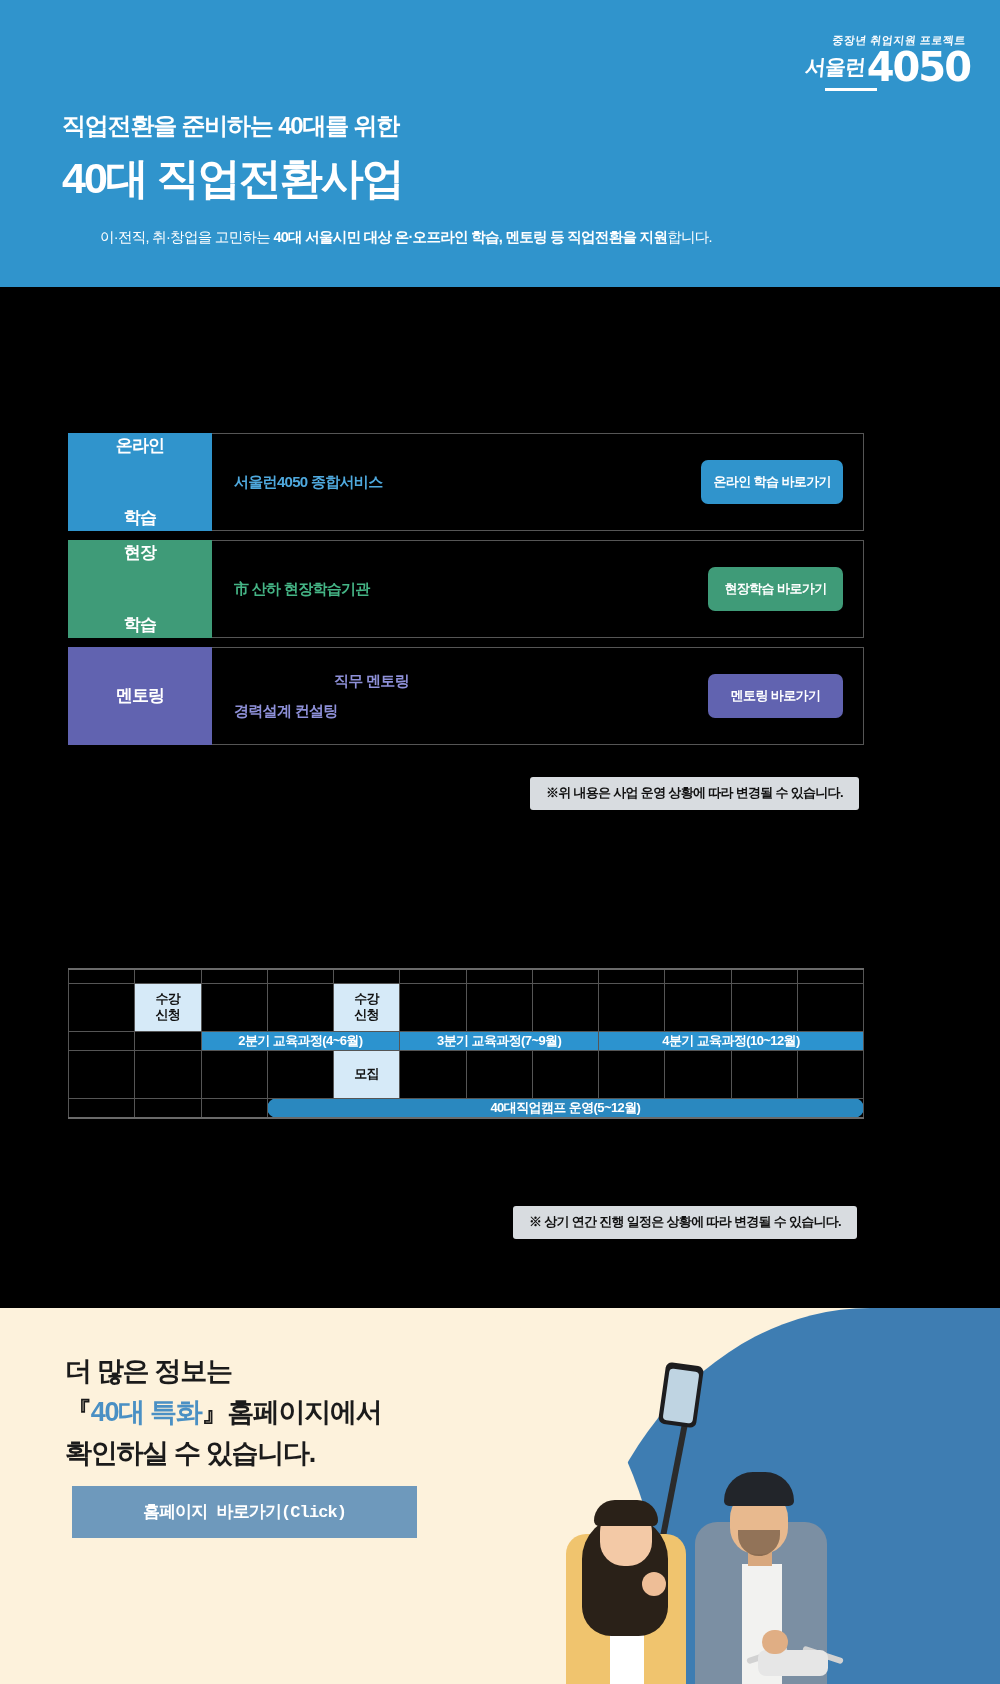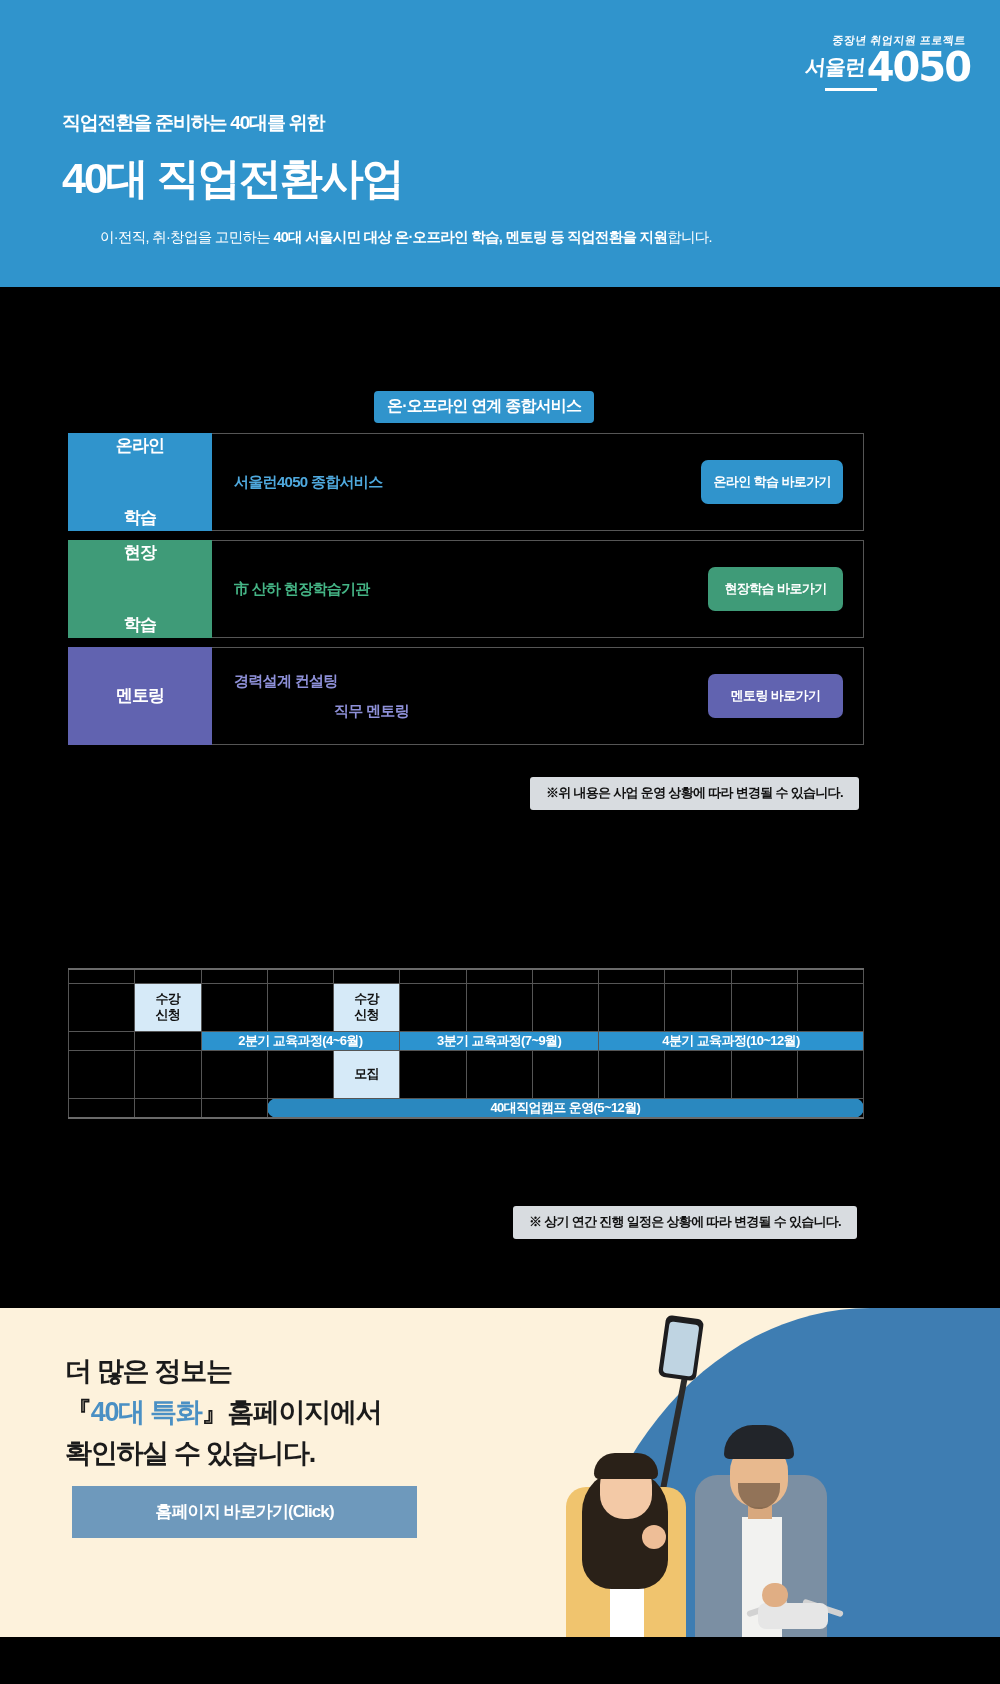--- a/index.html
+++ b/index.html
@@ -40,21 +40,21 @@
     font-size:40px; font-weight:bold; color:#fff; letter-spacing:-2px;
     line-height:38px; font-family:"DejaVu Sans", sans-serif;
     position:relative;
   }
   .logo-underline {
     position:absolute; right:93px; bottom:1px; width:52px; height:3px; background:#fff;
   }
 
   .hero-line1 {
     position:absolute; left:62px; top:110px;
-    font-size:19px; font-weight:bold; color:#ffffff; letter-spacing:-1.2px;
+    font-size:24px; font-weight:bold; color:#ffffff; letter-spacing:-1.2px;
   }
   .hero-line2 {
     position:absolute; left:62px; top:152px;
     font-size:43px; font-weight:bold; color:#ffffff; letter-spacing:-2px;
     line-height:52px;
   }
   .hero-sub {
     position:absolute; left:62px; top:228px;
     font-size:14.5px; color:#ffffff; letter-spacing:-0.7px;margin-left:38px;
   }
@@ -126,21 +126,21 @@
   .sched .cell-light {
     background:#D6EAF8; color:#111; line-height:16px; font-size:13px;
   }
   .sched .cell-blue { background:#2C93CF; color:#fff; font-size:13px; }
   .sched .cell-blue-d { background:#2A88BF; color:#fff; font-size:13px;border-radius:13px; }
   .sched .top-rule { border-top:2px solid #6a6a6a; }
   .sched .bot-rule { border-bottom:2px solid #6a6a6a; }
 
   
   .cta {
-    position:absolute; left:0; top:1308px; width:1000px; height:329px;
+    position:absolute; left:0; top:1308px; width:1000px; height:376px;
     background:#FDF2DC; overflow:hidden;
   }
   .cta-blue-shape {
     position:absolute; right:0; top:0; width:430px; height:376px;
     background:#3E7DB2;
     border-top-left-radius:300px 376px;
   }
   .cta-cream-cut {
     position:absolute; right:330px; top:0; width:220px; height:376px;
     background:#FDF2DC;
@@ -150,21 +150,21 @@
     position:absolute; left:65px; top:43px;
     font-size:27px; font-weight:bold; color:#1b1b1b;
     letter-spacing:-1.3px; line-height:41px;
   }
   .cta-text .hl { color:#4A90C4; }
   .cta-btn {
     position:absolute; left:72px; top:178px;
     width:345px; padding:14px 0 15px;
     background:#6E99BC; color:#fff; border:none;
     font-size:17px; font-weight:bold; letter-spacing:-0.9px;
-    text-align:center; font-family:Liberation Sans, sans-serif; cursor:pointer;
+    text-align:center; font-family:Liberation Mono, monospace; cursor:pointer;
   }
 
   
   .photo { position:absolute; right:130px; bottom:0; width:360px; height:330px; }
   .ph { position:absolute; }
   
   .w-hair   { left:72px; bottom:48px; width:86px; height:120px; background:#2A2118; border-radius:44px 44px 30px 30px; }
   .w-body   { left:56px; bottom:0;   width:120px; height:150px; background:#F0C46E; border-radius:20px 20px 0 0; }
   .w-face   { left:90px; bottom:118px; width:52px; height:60px; background:#F3C9A6; border-radius:26px 26px 24px 24px; }
   .w-bangs  { left:84px; bottom:158px; width:64px; height:26px; background:#2A2118; border-radius:32px 32px 8px 8px; }
@@ -205,21 +205,20 @@
       <div class="logo-underline"></div>
     </div>
 
     <div class="hero-line1">직업전환을 준비하는 40대를 위한</div>
     <div class="hero-line2">40대 직업전환사업</div>
     <div class="hero-sub">
       <span>이·전직, 취·창업을 고민하는 </span><b>40대 서울시민 대상 온·오프라인 학습, 멘토링 등 직업전환을 지원</b><span>합니다.</span>
     </div>
   </div>
 
-  <div class="svc-badge">온·오프라인 연계 종합서비스</div>
 
   <div class="svc-table">
 
     <div class="svc-row">
       <div class="svc-label c-online">
         <span>온라인</span>
         <span>학습</span>
       </div>
       <div class="svc-body">
         <div class="svc-item lead t-online">서울런4050 종합서비스</div>
@@ -236,22 +235,22 @@
         <div class="svc-item lead t-field">市 산하 현장학습기관</div>
         <div class="svc-btn c-field">현장학습 바로가기</div>
       </div>
     </div>
 
     <div class="svc-row">
       <div class="svc-label c-mentor">
         <span>멘토링</span>
       </div>
       <div class="svc-body">
+        <div class="svc-item center t-mentor">직무 멘토링</div>
         <div class="svc-item lead t-mentor">경력설계 컨설팅</div>
-        <div class="svc-item center t-mentor">직무 멘토링</div>
         <div class="svc-btn c-mentor">멘토링 바로가기</div>
       </div>
     </div>
   </div>
 
   <div class="note note-1">※위 내용은 사업 운영 상황에 따라 변경될 수 있습니다.</div>
 
   <table class="sched">
     <tbody>
       <tr class="thin">

